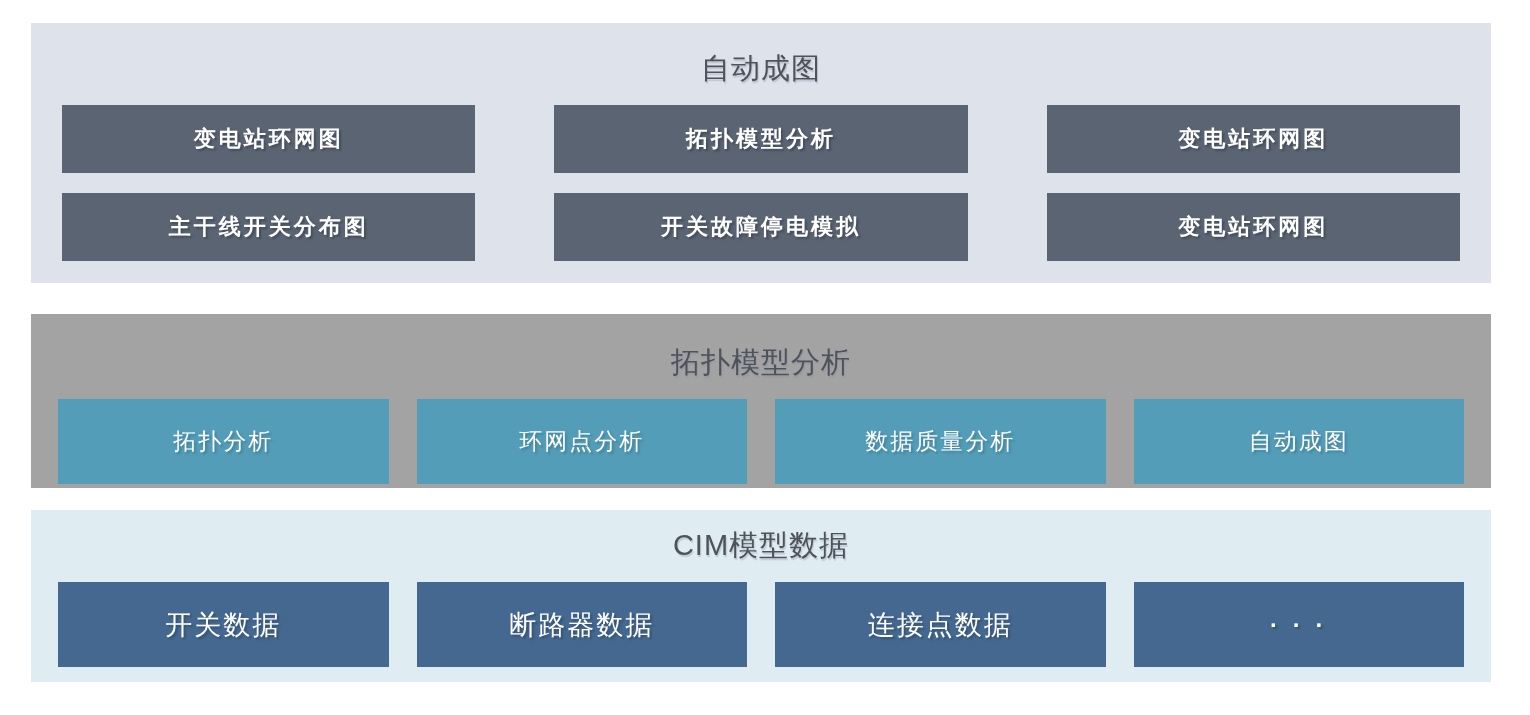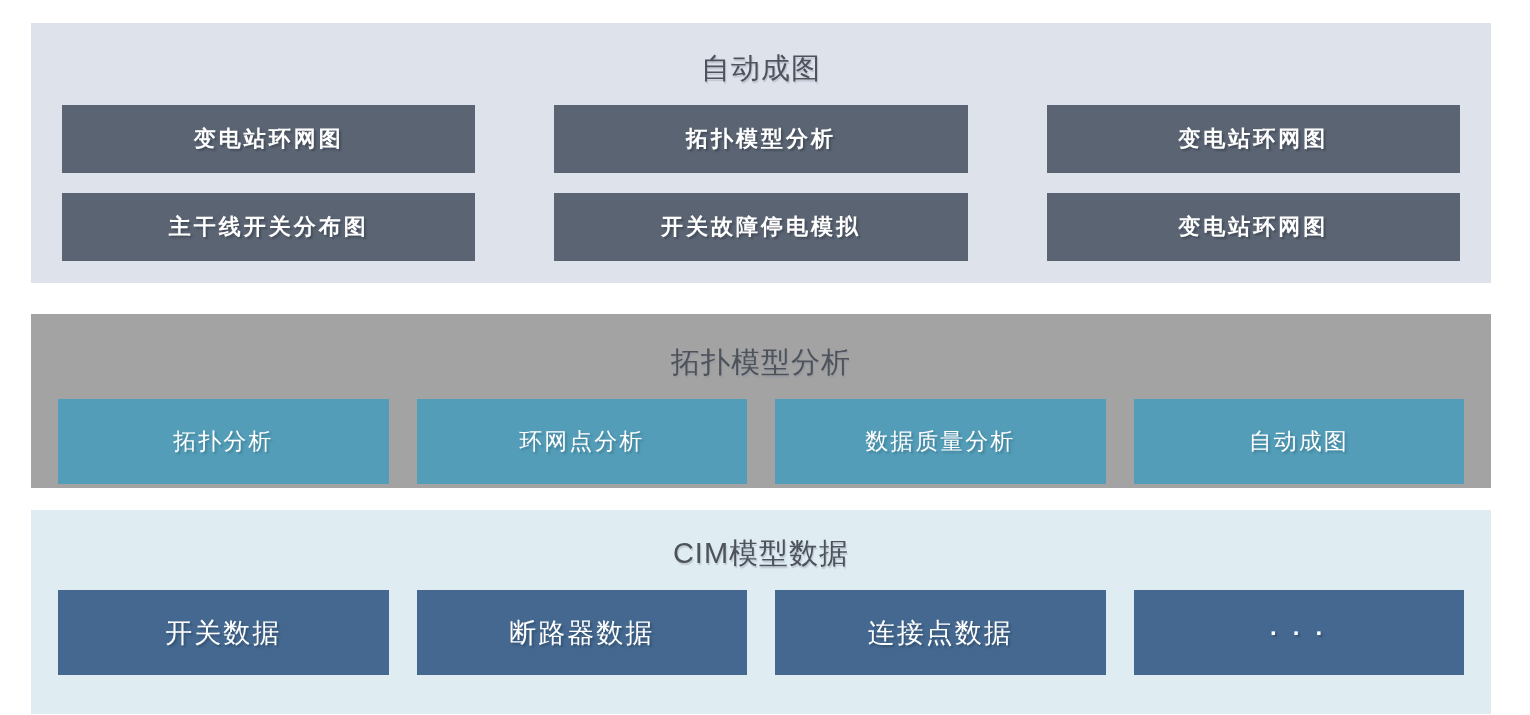--- a/index.html
+++ b/index.html
@@ -29,23 +29,23 @@
     padding: 0 31px;
   }
   .layer2 {
     margin-top: 31px;
     height: 174px;
     background: #a3a3a3;
     padding: 12px 27px;
   }
   .layer3 {
     margin-top: 22px;
-    height: 204px;
+    height: 172px;
     background: #dfecf2;
-    padding: 8px 27px;
+    padding: 0 27px;
   }
   .layer-title {
     margin: 0;
     text-align: center;
     font-size: 29px;
     line-height: 30px;
     font-weight: normal;
     color: #4e525a;
     letter-spacing: 1px;
     text-shadow: 1px 2px 1px rgba(130,140,160,0.35);

